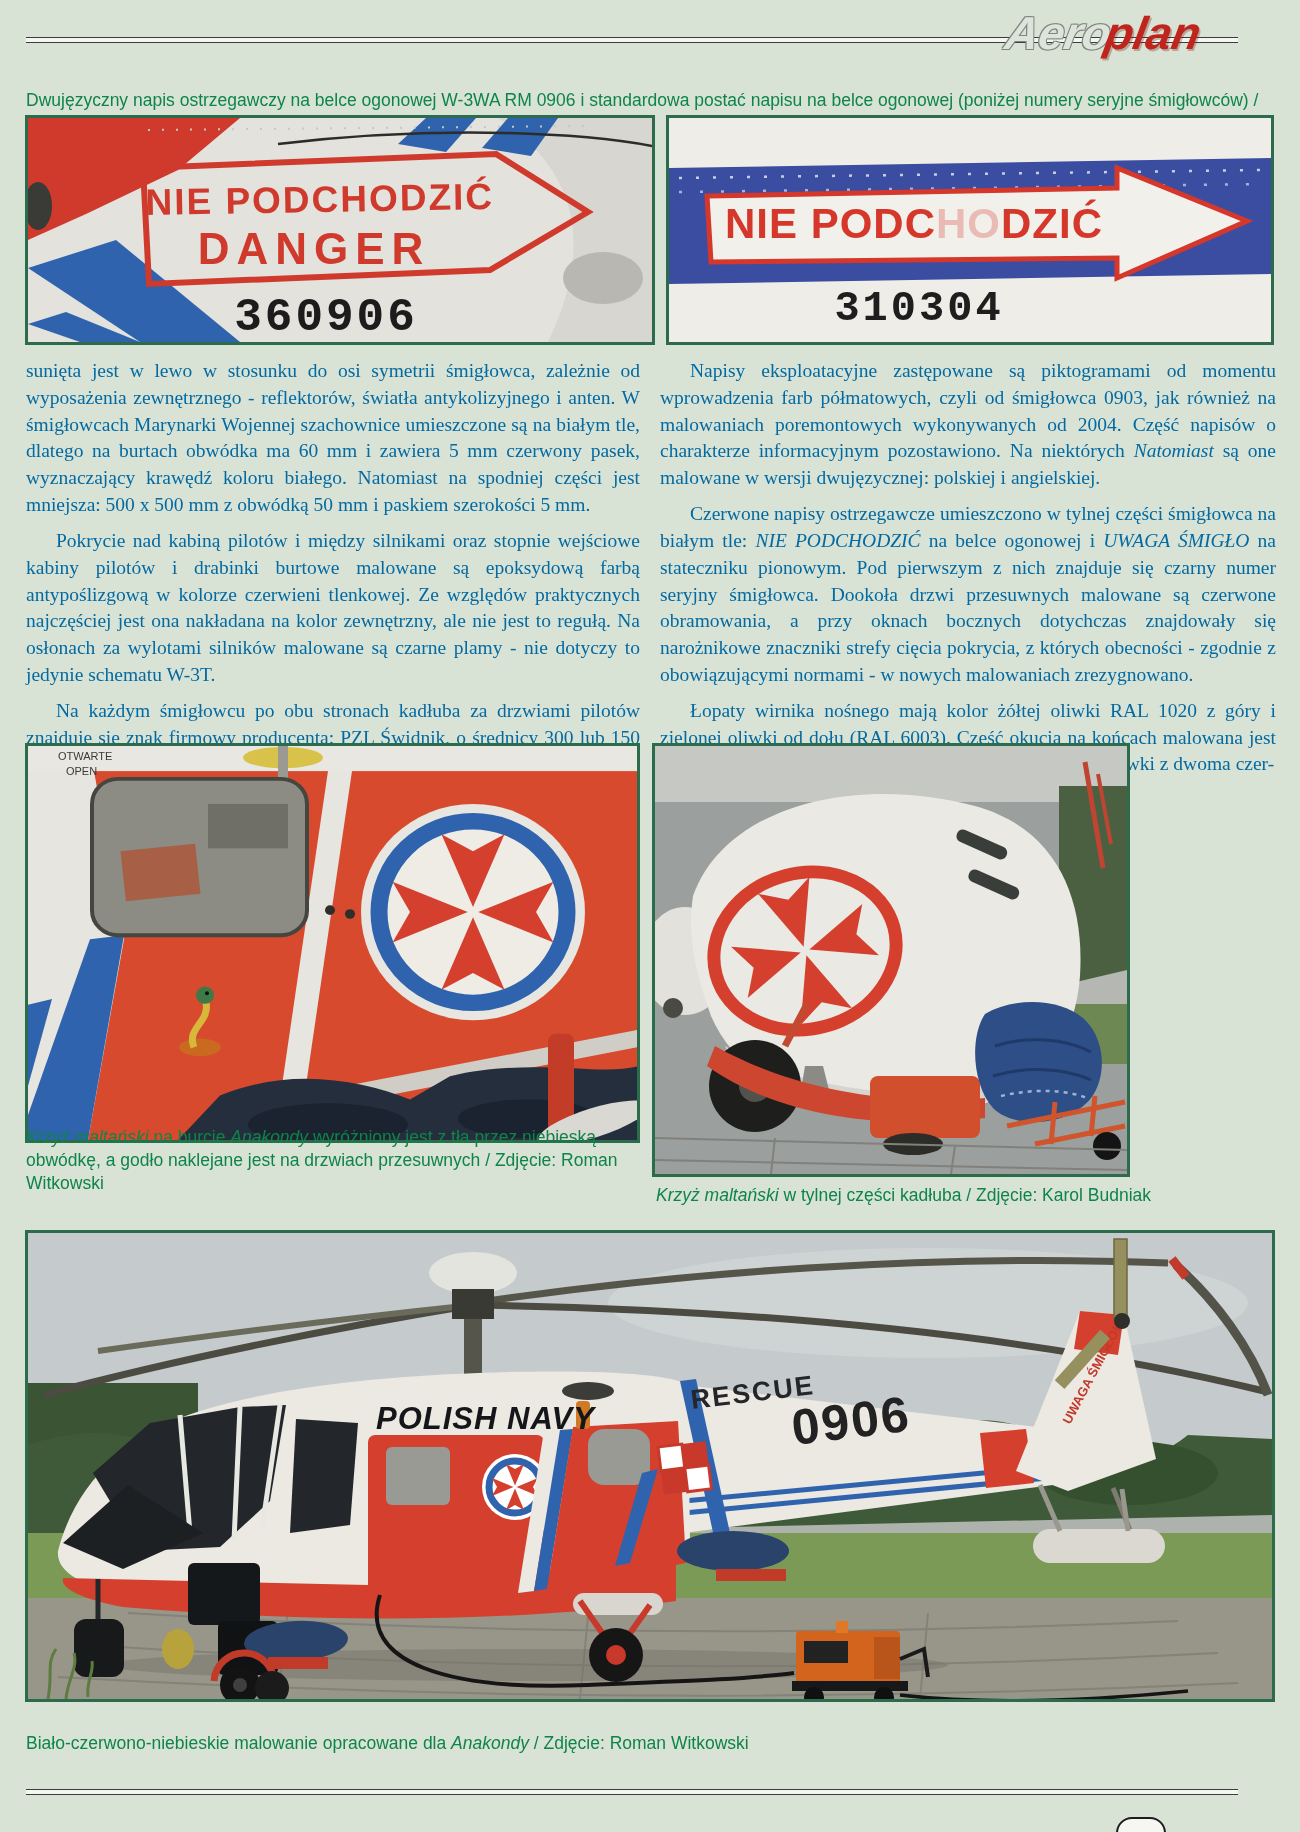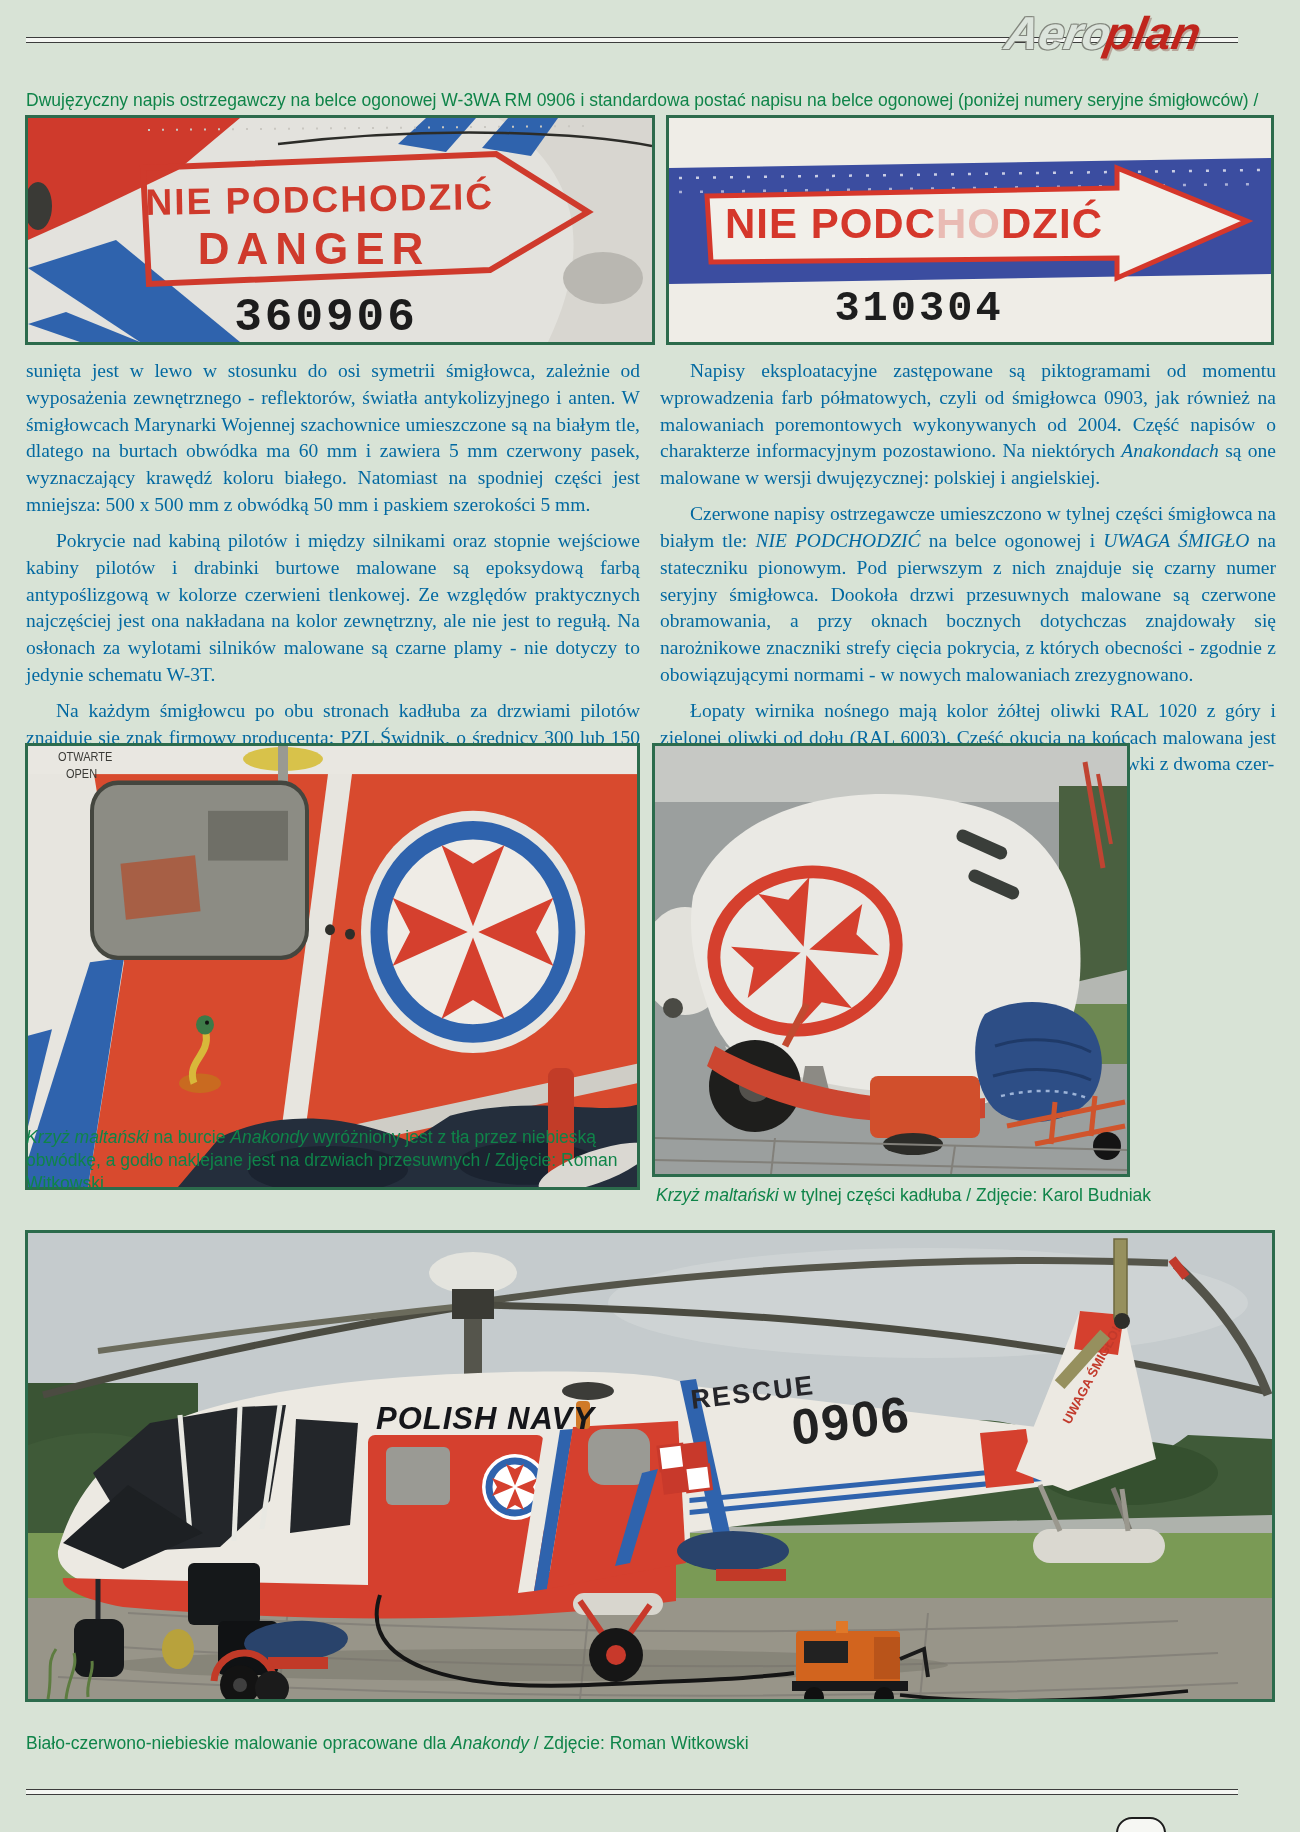--- a/index.html
+++ b/index.html
@@ -95,26 +95,26 @@
   <text x="250" y="202" text-anchor="middle" font-family="Liberation Mono, monospace" font-weight="bold" font-size="42" letter-spacing="3" fill="#1e1e1e">310304</text>
 </svg>
 </div>
 
 <div class="article" style="left:26px;top:358px;width:614px;height:386px">
     <p>sunięta jest w lewo w stosunku do osi symetrii śmigłowca, zależnie od wyposażenia zewnętrznego - reflektorów, światła antykolizyjnego i anten. W śmigłowcach Marynarki Wojennej szachownice umieszczone są na białym tle, dlatego na burtach obwódka ma 60 mm i zawiera 5 mm czerwony pasek, wyznaczający krawędź koloru białego. Natomiast na spodniej części jest mniejsza: 500 x 500 mm z obwódką 50 mm i paskiem szerokości 5 mm.</p>
     <p class="indent">Pokrycie nad kabiną pilotów i między silnikami oraz stopnie wejściowe kabiny pilotów i drabinki burtowe malowane są epoksydową farbą antypoślizgową w kolorze czerwieni tlenkowej. Ze względów praktycznych najczęściej jest ona nakładana na kolor zewnętrzny, ale nie jest to regułą. Na osłonach za wylotami silników malowane są czarne plamy - nie dotyczy to jedynie schematu W-3T.</p>
     <p class="indent">Na każdym śmigłowcu po obu stronach kadłuba za drzwiami pilotów znajduje się znak firmowy producenta: PZL Świdnik, o średnicy 300 lub 150 mm - dla malowań kamuflażowych biały, w Marynarce Wojennej niebieski, a w nowym schemacie wojsk lądowych - czarny.</p>
   </div>
 <div class="article" style="left:660px;top:358px;width:616px;height:386px">
-    <p class="indent">Napisy eksploatacyjne zastępowane są piktogramami od momentu wprowadzenia farb półmatowych, czyli od śmigłowca 0903, jak również na malowaniach poremontowych wykonywanych od 2004. Część napisów o charakterze informacyjnym pozostawiono. Na niektórych <i>Anakondach</i> są one malowane w wersji dwujęzycznej: polskiej i angielskiej.</p>
+    <p class="indent">Napisy eksploatacyjne zastępowane są piktogramami od momentu wprowadzenia farb półmatowych, czyli od śmigłowca 0903, jak również na malowaniach poremontowych wykonywanych od 2004. Część napisów o charakterze informacyjnym pozostawiono. Na niektórych <i>Natomiast</i> są one malowane w wersji dwujęzycznej: polskiej i angielskiej.</p>
     <p class="indent">Czerwone napisy ostrzegawcze umieszczono w tylnej części śmigłowca na białym tle: <i>NIE PODCHODZIĆ</i> na belce ogonowej i <i>UWAGA ŚMIGŁO</i> na stateczniku pionowym. Pod pierwszym z nich znajduje się czarny numer seryjny śmigłowca. Dookoła drzwi przesuwnych malowane są czerwone obramowania, a przy oknach bocznych dotychczas znajdowały się narożnikowe znaczniki strefy cięcia pokrycia, z których obecności - zgodnie z obowiązującymi normami - w nowych malowaniach zrezygnowano.</p>
     <p class="indent">Łopaty wirnika nośnego mają kolor żółtej oliwki RAL 1020 z góry i zielonej oliwki od dołu (RAL 6003). Część okucia na końcach malowana jest na czerwono. Śmigło ogonowe jest całe w kolorze żółtej oliwki z dwoma czer-</p>
   </div>
 
-<div class="photo" style="left:25px;top:743px;width:615px;height:447px">
+<div class="photo" style="left:25px;top:743px;width:615px;height:400px">
 <svg viewBox="0 0 609 408" preserveAspectRatio="none">
   <rect x="0" y="0" width="609" height="408" fill="#d84a2e"></rect>
   <rect x="0" y="0" width="609" height="26" fill="#e9e7e1"></rect>
   <ellipse cx="255" cy="12" rx="40" ry="11" fill="#d8c24a"></ellipse>
   <rect x="250" y="0" width="10" height="46" fill="#9a9a92"></rect>
   <polygon points="0,26 66,26 96,200 60,408 0,408" fill="#e7e5df"></polygon>
   <polygon points="96,196 60,408 0,408 0,382 62,200" fill="#2f63ad"></polygon>
   <polygon points="0,268 24,262 0,352" fill="#2f63ad"></polygon>
   <polygon points="300,26 324,26 270,408 246,408" fill="#e7e5df"></polygon>
   <rect x="64" y="34" width="215" height="162" rx="26" fill="#8c8c84" stroke="#44463f" stroke-width="4"></rect>

